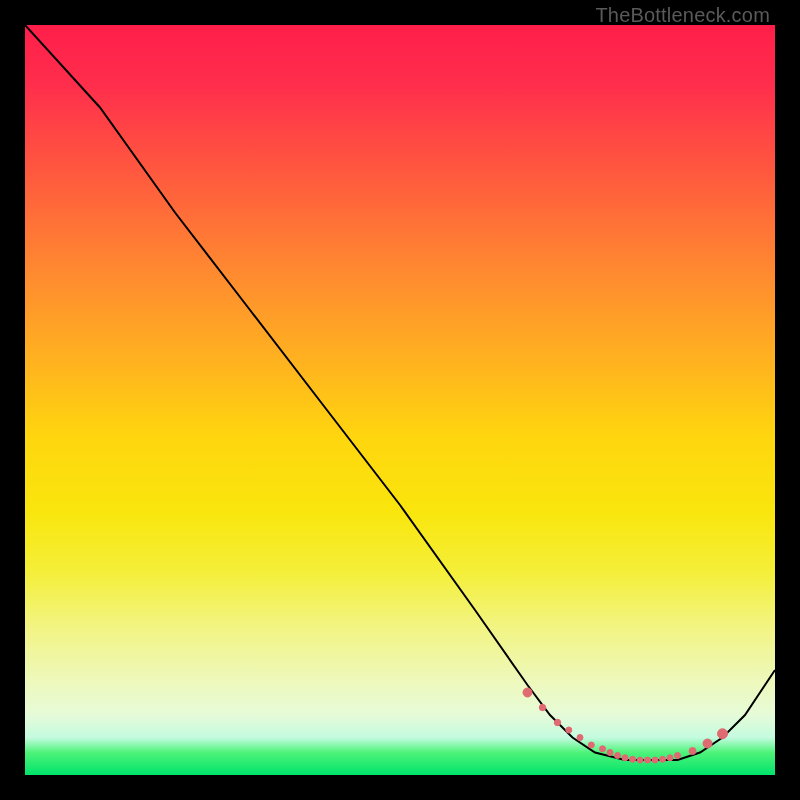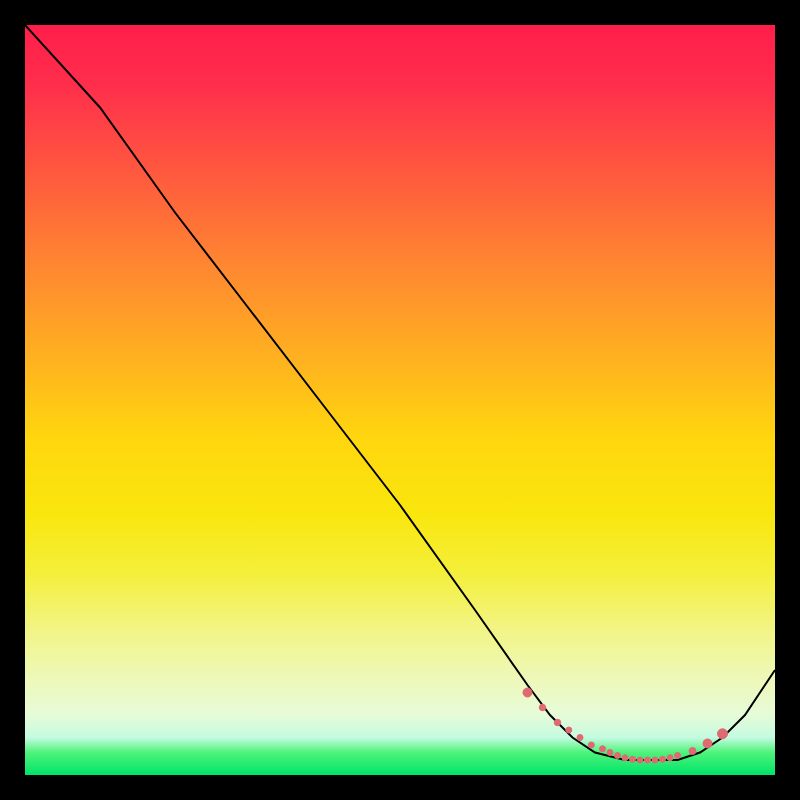--- a/index.html
+++ b/index.html
@@ -80,13 +80,14 @@
           <circle cx="630.0" cy="735.0" r="3.0" class="marker"></circle>
           <circle cx="637.5" cy="734.3" r="3.0" class="marker"></circle>
           <circle cx="645.0" cy="732.8" r="3.0" class="marker"></circle>
           <circle cx="652.5" cy="730.5" r="3.0" class="marker"></circle>
           <circle cx="667.5" cy="726.0" r="3.5" class="marker"></circle>
           <circle cx="682.5" cy="718.5" r="4.5" class="marker"></circle>
           <circle cx="697.5" cy="708.8" r="5.0" class="marker"></circle>
         </g>
     </svg>
   </div>
+  <div class="watermark">TheBottleneck.com</div>
 </div>
 
 </body></html>

